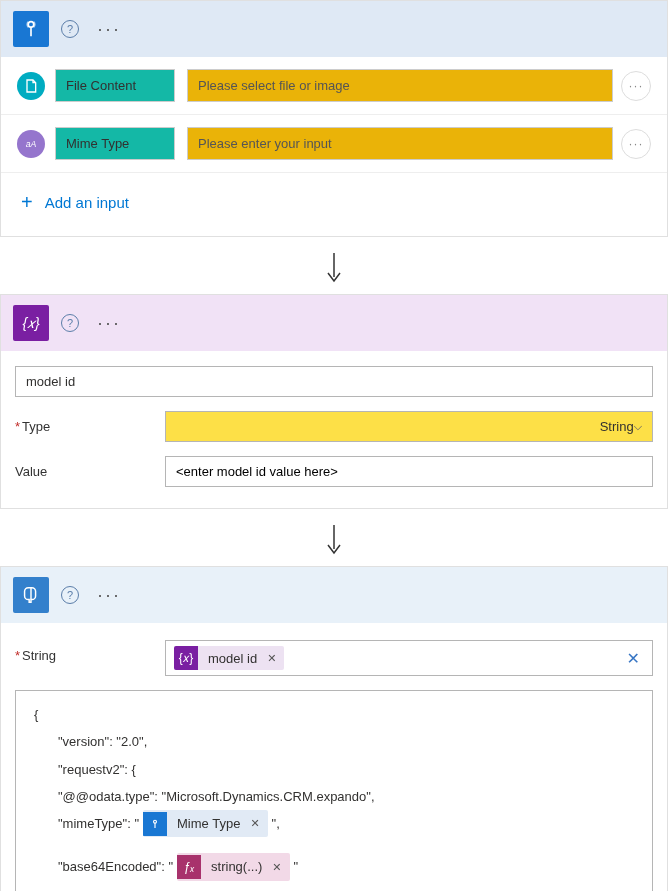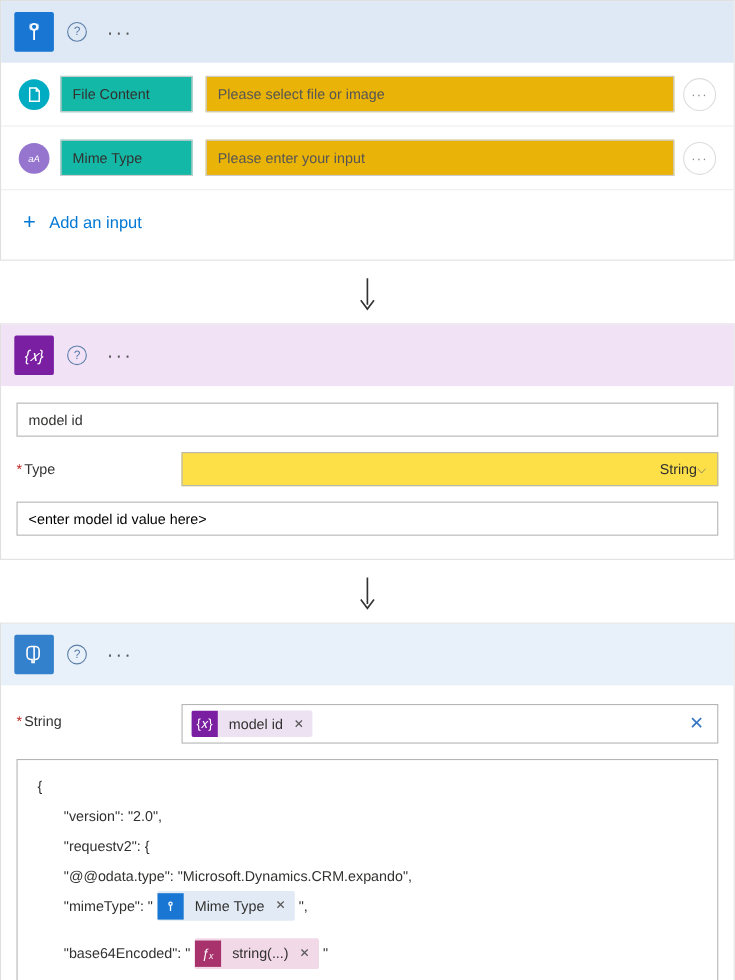--- a/index.html
+++ b/index.html
@@ -119,20 +119,21 @@
       <div class="form-input">model id</div>
     </div>
     <div class="form-row">
       <div class="form-label req">Type</div>
       <div class="form-select">
         <span>String</span>
         <span class="chev">⌵</span>
       </div>
     </div>
     <div class="form-row">
+      <div class="form-label">Value</div>
       <div class="form-input placeholder">&lt;enter model id value here&gt;</div>
     </div>
   </div>
 </div>
 
 <div class="arrow-wrap">
   <svg class="arrow-svg" width="24" height="34" viewBox="0 0 24 34">
       <line x1="12" y1="2" x2="12" y2="26" stroke="#333" stroke-width="1.5"></line>
       <path d="M6 22 L12 30 L18 22" fill="none" stroke="#333" stroke-width="1.5"></path>
     </svg>

